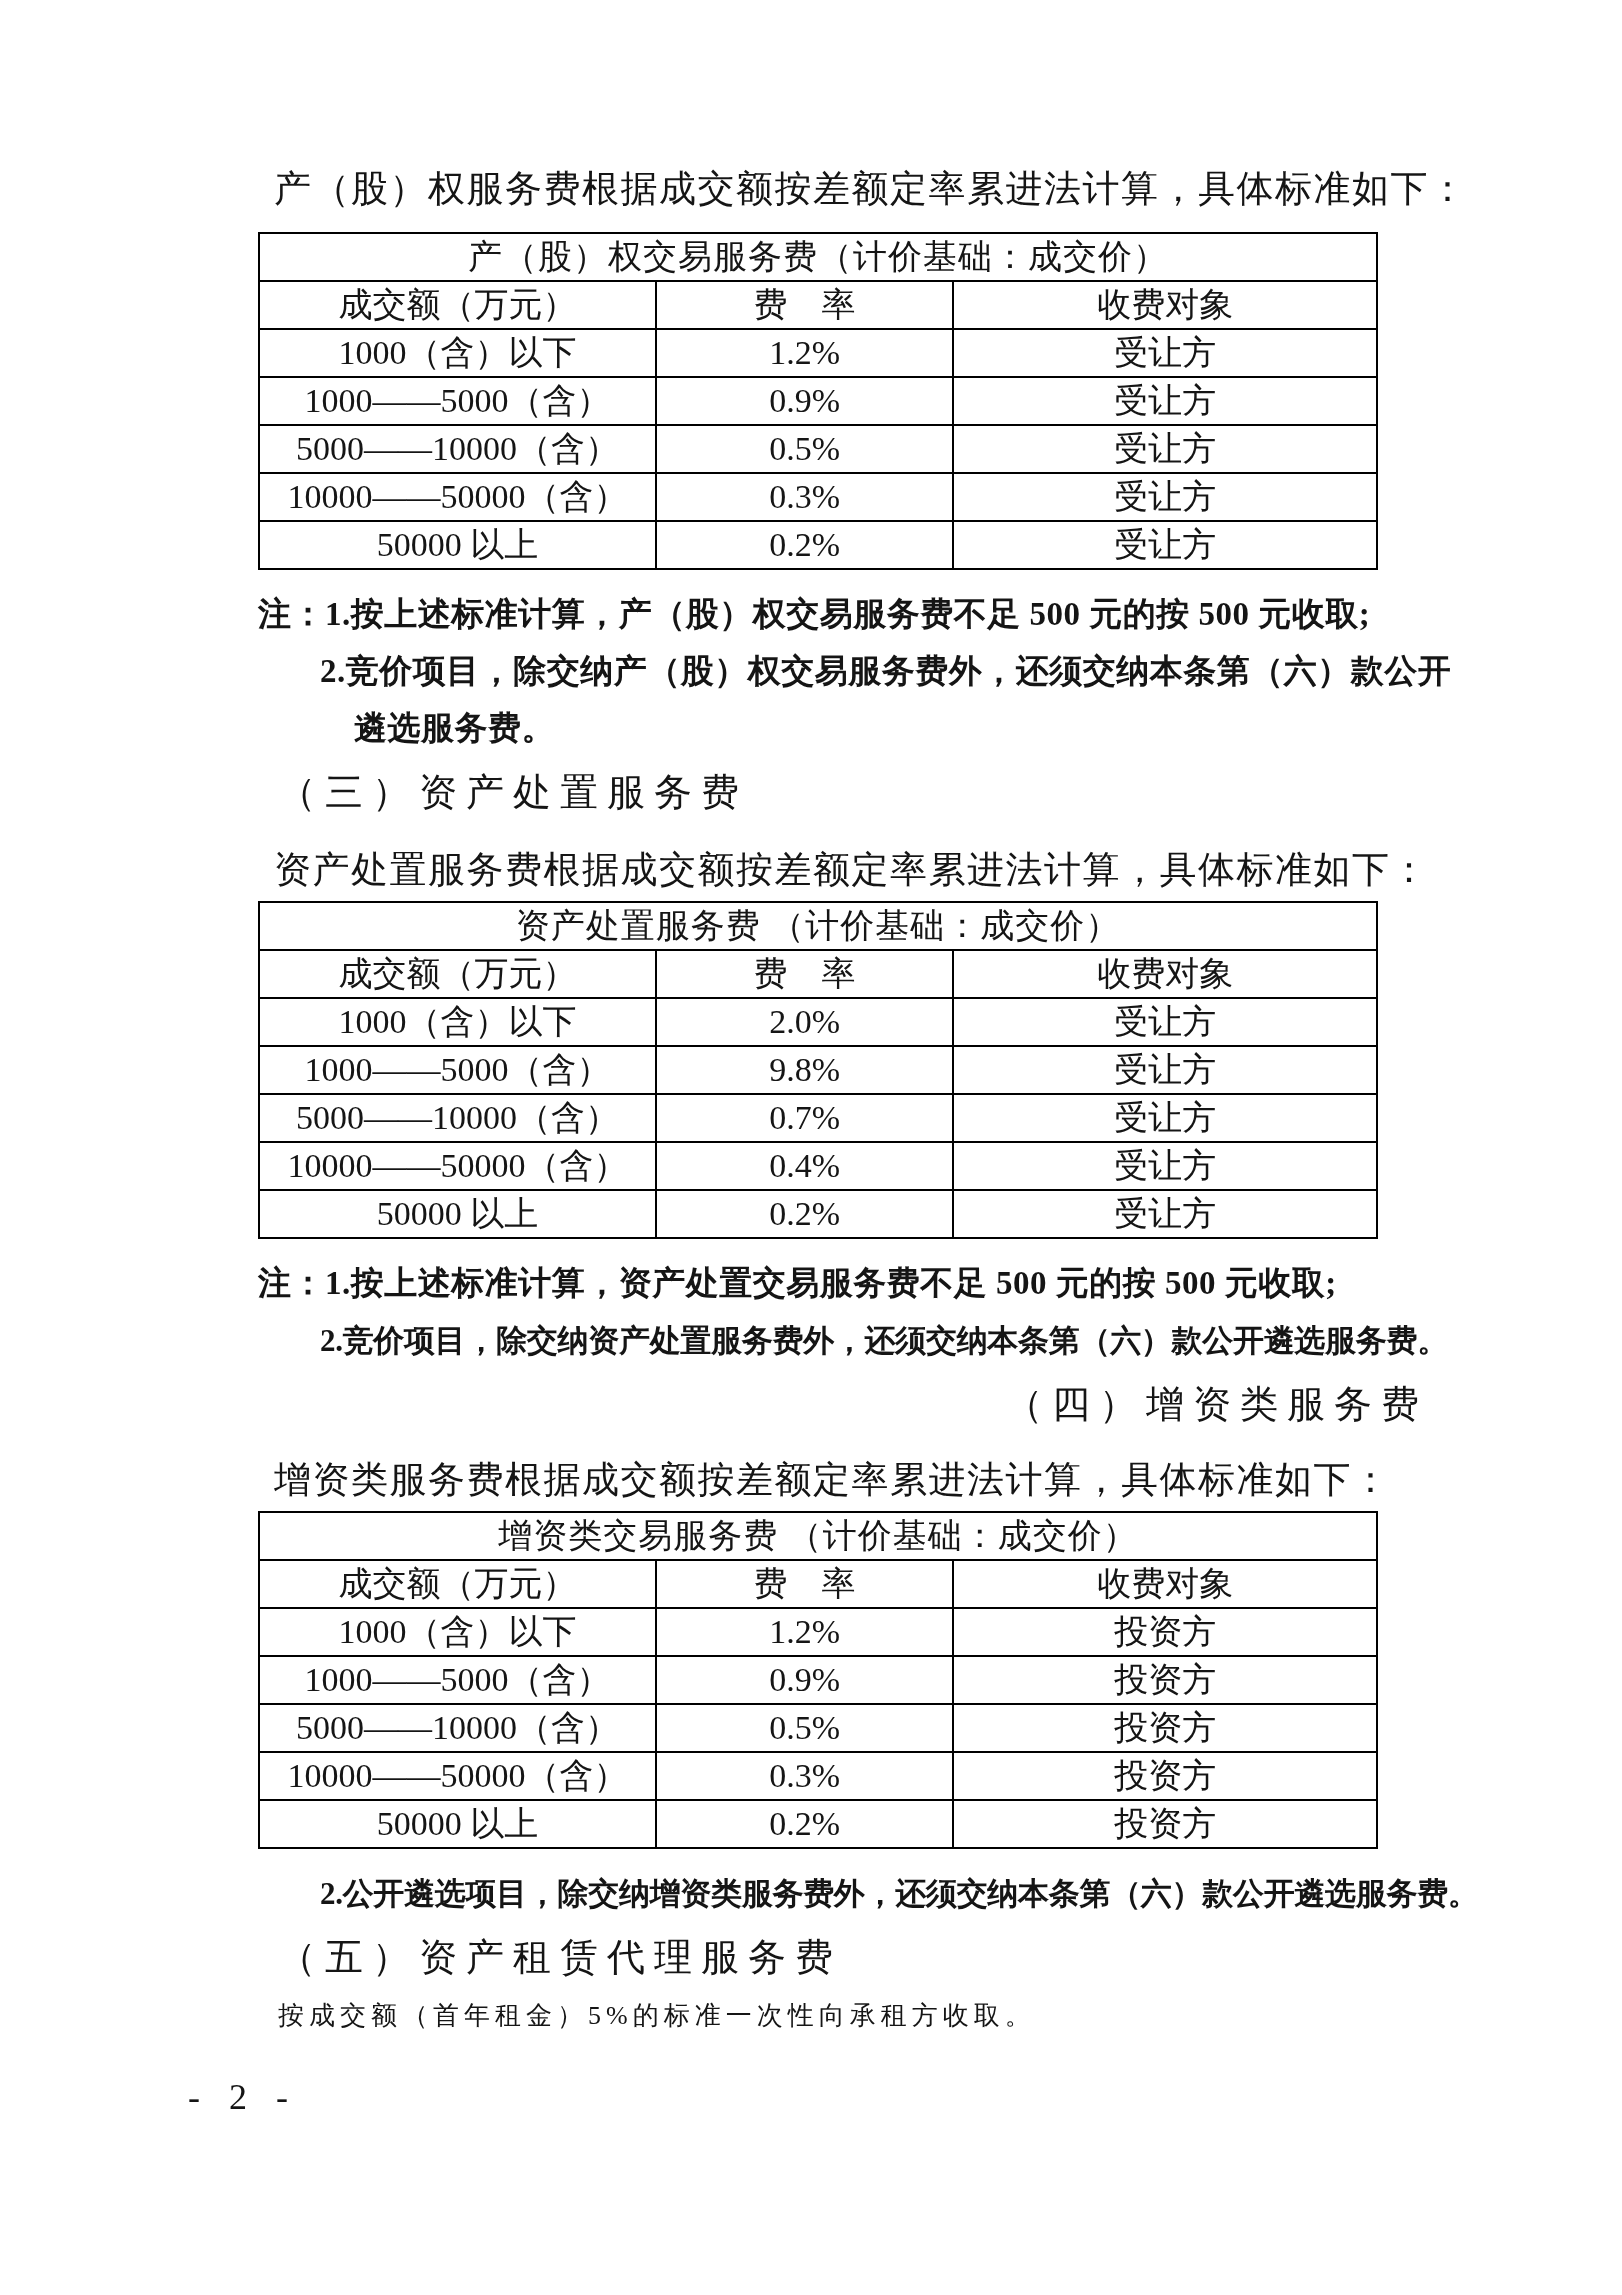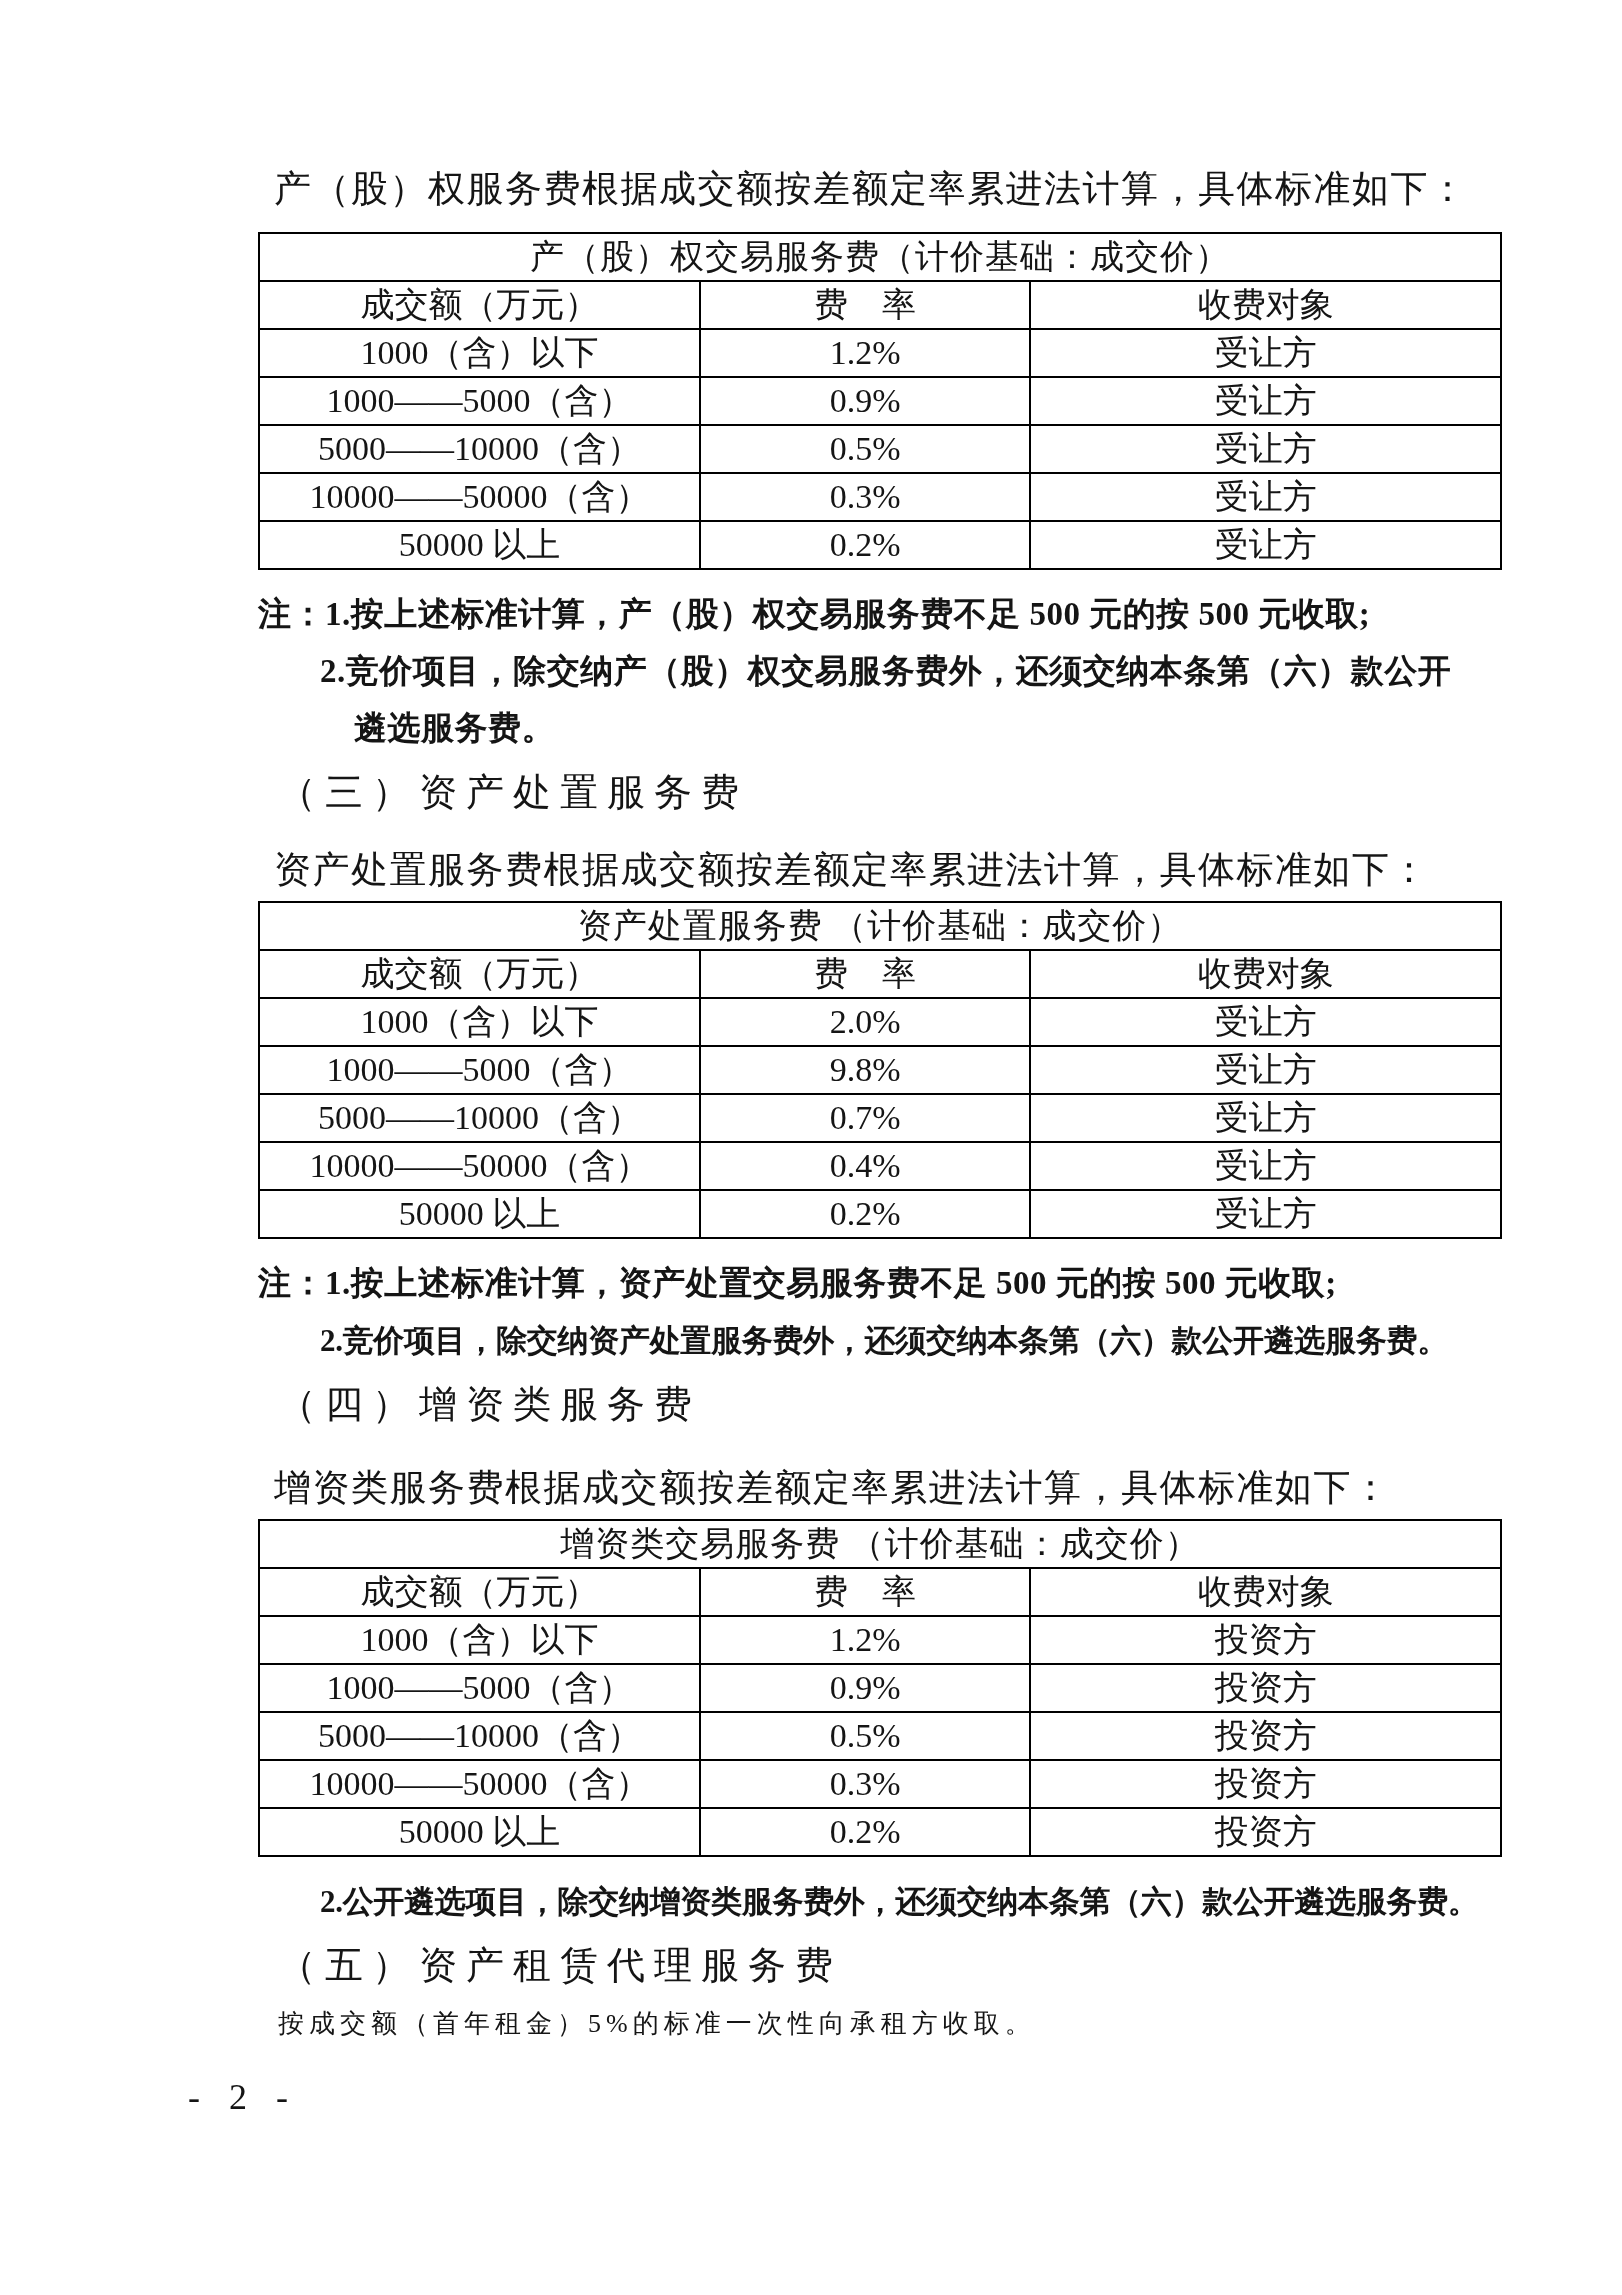--- a/index.html
+++ b/index.html
@@ -24,21 +24,21 @@
     letter-spacing: 1.5px;
     white-space: nowrap;
     text-indent: 16px;
     margin-bottom: 18px;
     font-family: Liberation Mono, monospace;
   }
   .intro.mid { margin-bottom: 6px; }
   table.fee-table {
     border-collapse: collapse;
     table-layout: fixed;
-    width: 1244px;
+    width: 1120px;
     font-size: 34px;
     margin-bottom: 16px;
   }
   table.fee-table td {
     border: 2px solid #000;
     text-align: center;
     vertical-align: middle;
     height: 46px;
     padding: 0;
     overflow: hidden;
@@ -55,21 +55,21 @@
   .note .ind-3 { padding-left: 96px; }
   .note .long { font-size: 31px; letter-spacing: -0.3px; }
   .sec-heading {
     font-size: 38px;
     line-height: 46px;
     font-weight: normal;
     letter-spacing: 9px;
     margin: 0 0 34px 20px;
     white-space: nowrap;
   }
-  .sec-heading.h4 { margin-bottom: 40px; }
+  .sec-heading.h4 { margin-bottom: 32px; text-align: right; }
   .sec-heading.h5 { margin-top: 2px; margin-bottom: 12px; }
   .final-line {
     font-size: 26px;
     line-height: 48px;
     letter-spacing: 5px;
     margin-left: 20px;
     white-space: nowrap;
   }
   .page-num {
     position: absolute;

